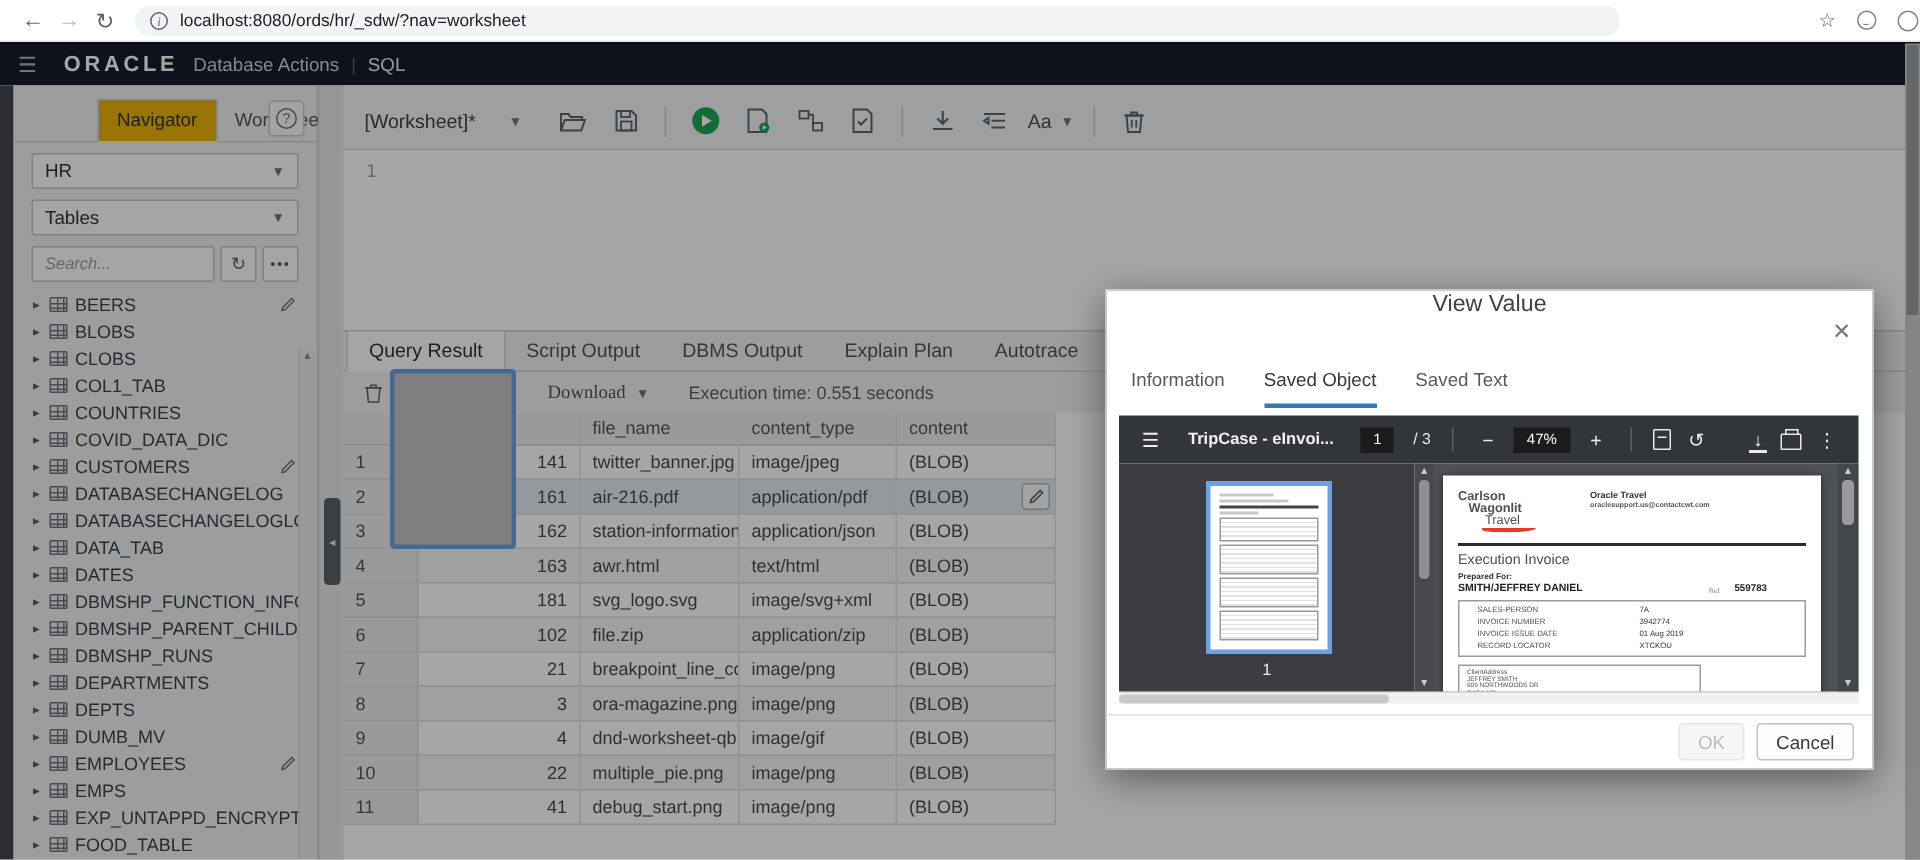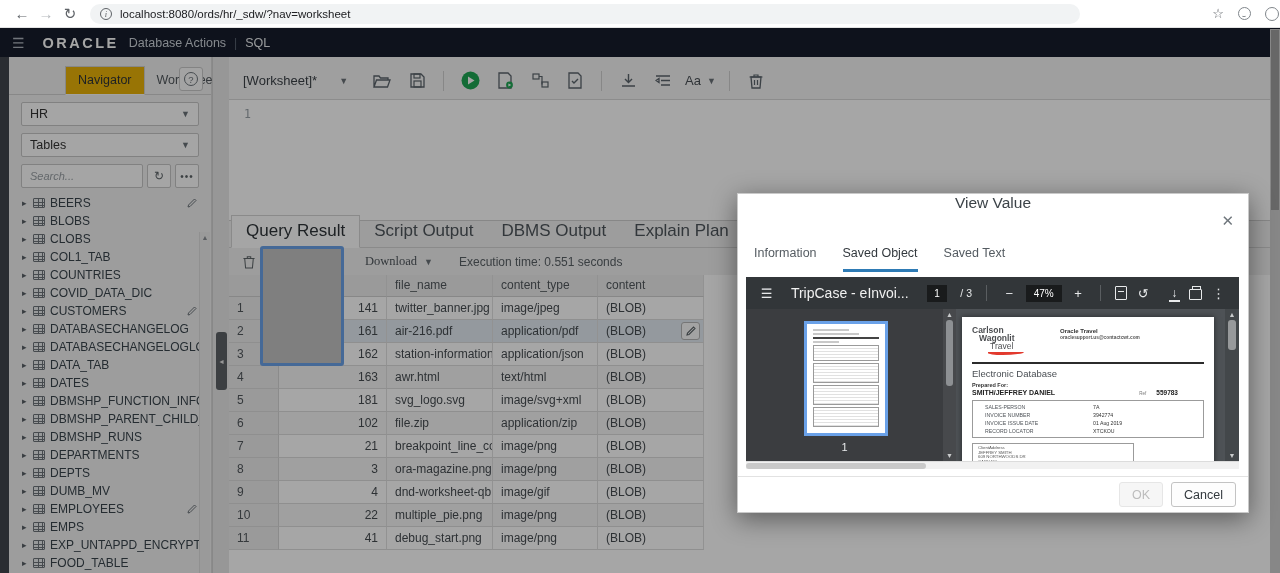--- a/index.html
+++ b/index.html
@@ -73,21 +73,21 @@
   .aa-wrap .sel-caret { color:#6b7278; font-size:9px; }
 
   .editor { height:120px; background:#fff; display:flex; padding-top:7px; font-family:"DejaVu Sans Mono", monospace; }
   .gutter { width:30px; text-align:right; color:#9aa2a8; font-size:11.5px; padding-right:8px; }
   .codeline { font-size:12px; color:#38424b; white-space:pre; }
   .sel1 { background:#cfe1ef; }
   .sel2 { background:#b9cfe2; font-weight:700; color:#232b32; }
 
   .results { flex:1; display:flex; flex-direction:column; border-top:1px solid #cfcfcf; background:#f1f1f1; min-height:0; }
   .rtabs { display:flex; align-items:flex-end; height:27px; border-bottom:1px solid #d4d4d4; padding-left:2px; }
-  .rtab { font-size:17px; color:#4e555b; padding:5px 14px 6px; cursor:pointer; white-space:nowrap; }
+  .rtab { font-size:13px; color:#4e555b; padding:5px 14px 6px; cursor:pointer; white-space:nowrap; }
   .rtab.active { background:#fdfdfd; border:1px solid #d4d4d4; border-bottom:1px solid #fdfdfd; margin-bottom:-1px; color:#2e3writing438; color:#2e3438; }
   .rtoolbar { height:27px; display:flex; align-items:center; gap:16px; padding:0 14px; background:#f1f1f1; }
   .rt-ic { color:#5d6468; cursor:pointer; display:flex; align-items:center; }
   .dl-wrap { display:flex; align-items:center; gap:7px; font-size:12.5px; color:#4e555b; cursor:pointer; margin-left:6px;font-family:Liberation Serif, serif; }
   .dl-wrap .sel-caret { color:#6b7278; font-size:9px; }
   .exec { font-size:12px; color:#5a6166; margin-left:10px; }
 
   .grid { flex:1; background:#fff; overflow:hidden; font-size:12px; color:#464c51; }
   .ghead, .grow { display:flex; height:22px; line-height:21px; }
   .grow { height:23px; line-height:22px; }
@@ -115,21 +115,21 @@
   .modal-header { height:38px; display:flex; align-items:center; padding:0 14px;flex-direction:column; }
   .modal-title { font-size:15.5px; color:#3c4348; }
   .modal-close { margin-left:auto; color:#6f767c; font-size:15px; cursor:pointer; }
   .modal-tabs { height:40px; display:flex; align-items:flex-end; gap:26px; padding:0 16px; }
   .mtab { font-size:12.5px; color:#545b61; padding-bottom:9px; border-bottom:3px solid transparent; cursor:pointer; }
   .mtab.active { color:#33393e; border-bottom-color:#2e7bb5; }
 
   .pdf-embed { margin:5px 8px 0; width:493px; }
   .pdf-toolbar { height:32px; background:#323639; display:flex; align-items:center; padding:0 12px; color:#f1f1f1; gap:8px; }
   .p-ic { color:#e8eaeb; font-size:13px; cursor:pointer; width:18px; text-align:center; }
-  .pdf-title { font-size:14px; font-weight:400; color:#f1f1f1; margin:0 10px 0 8px; white-space:nowrap; }
+  .pdf-title { font-size:11px; font-weight:700; color:#f1f1f1; margin:0 10px 0 8px; white-space:nowrap; }
   .page-box { width:22px; height:17px; background:#191b1c; color:#fff; font-size:10px; text-align:center; line-height:17px; }
   .page-total { font-size:10.5px; color:#e8eaeb; margin-left:5px; white-space:nowrap; }
   .pdf-vdiv { width:1px; height:16px; background:#5a5e61; margin:0 6px; }
   .zoom-box { width:38px; height:17px; background:#191b1c; color:#fff; font-size:10px; text-align:center; line-height:17px; }
   .fit-ic { width:12px; height:14px; border:1.5px solid #e8eaeb; border-radius:1px; position:relative; cursor:pointer; }
   .fit-ic:after { content:""; position:absolute; left:2px; top:4px; right:2px; border-top:1.5px solid #e8eaeb; }
   .pdf-spacer { flex:1; }
   .dl-ic { position:relative; color:#e8eaeb; font-size:12px; width:14px; text-align:center; cursor:pointer; }
   .dl-ic:after { content:""; position:absolute; left:1px; right:1px; bottom:-2px; border-bottom:2px solid #e8eaeb; }
   .print-ic { width:14px; height:11px; border:1.5px solid #e8eaeb; border-radius:1px; position:relative; margin-top:2px; cursor:pointer; }
@@ -724,21 +724,21 @@
                 <div class="l2">Wagonlit</div>
                 <div class="l3">Travel</div>
                 <div class="swoosh"></div>
               </div>
               <div class="agency-block">
                 <div class="agency">Oracle Travel</div>
                 <div class="agency-email">oraclesupport.us@contactcwt.com</div>
               </div>
             </div>
             <div class="inv-hr"></div>
-            <div class="inv-title">Electronic Database</div>
+            <div class="inv-title">Execution Invoice</div>
             <div class="inv-prepared">
               <div>
                 <div class="plabel">Prepared For:</div>
                 <div class="pname">SMITH/JEFFREY DANIEL</div>
               </div>
               <div class="ref-block">
                 <span class="ref-label">Ref</span>
                 <span class="ref-val">559783</span>
               </div>
             </div>

